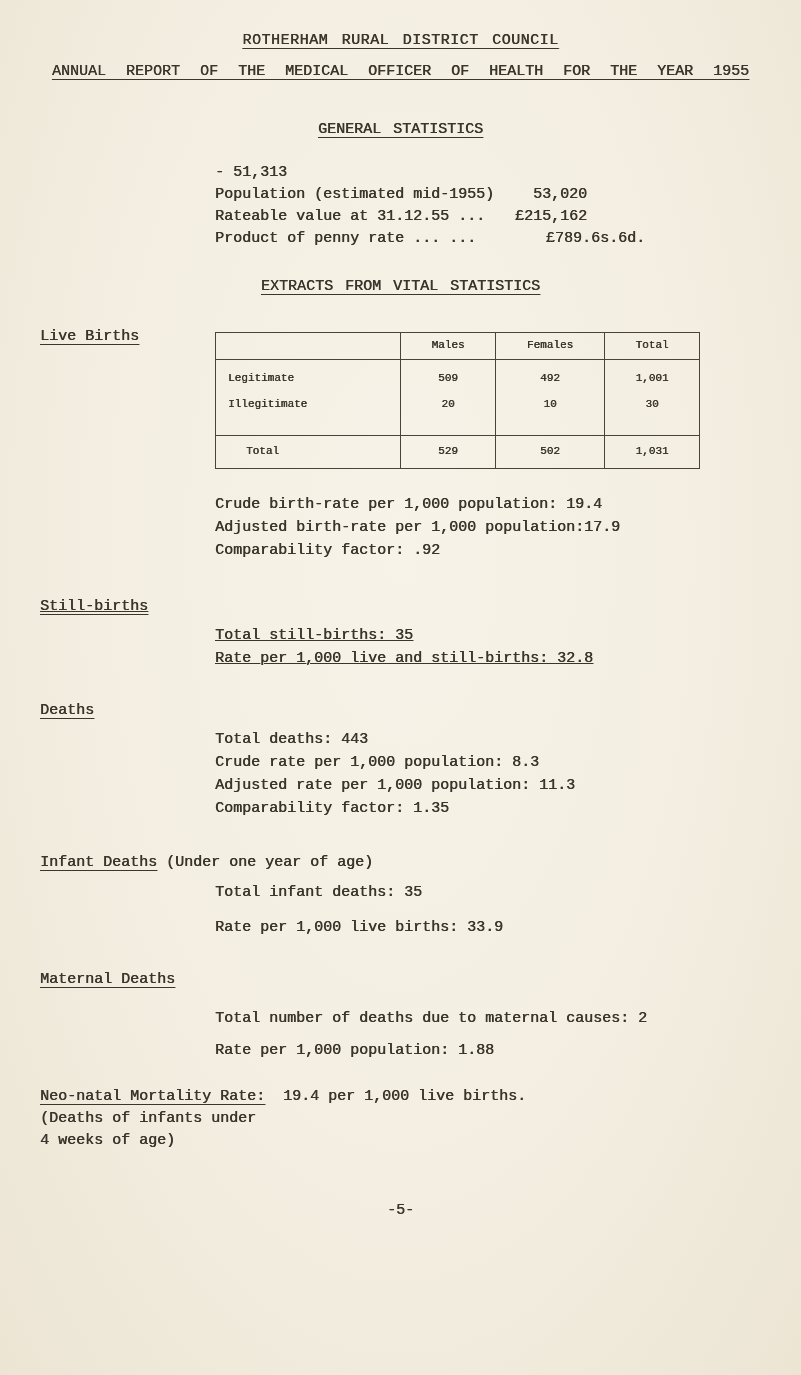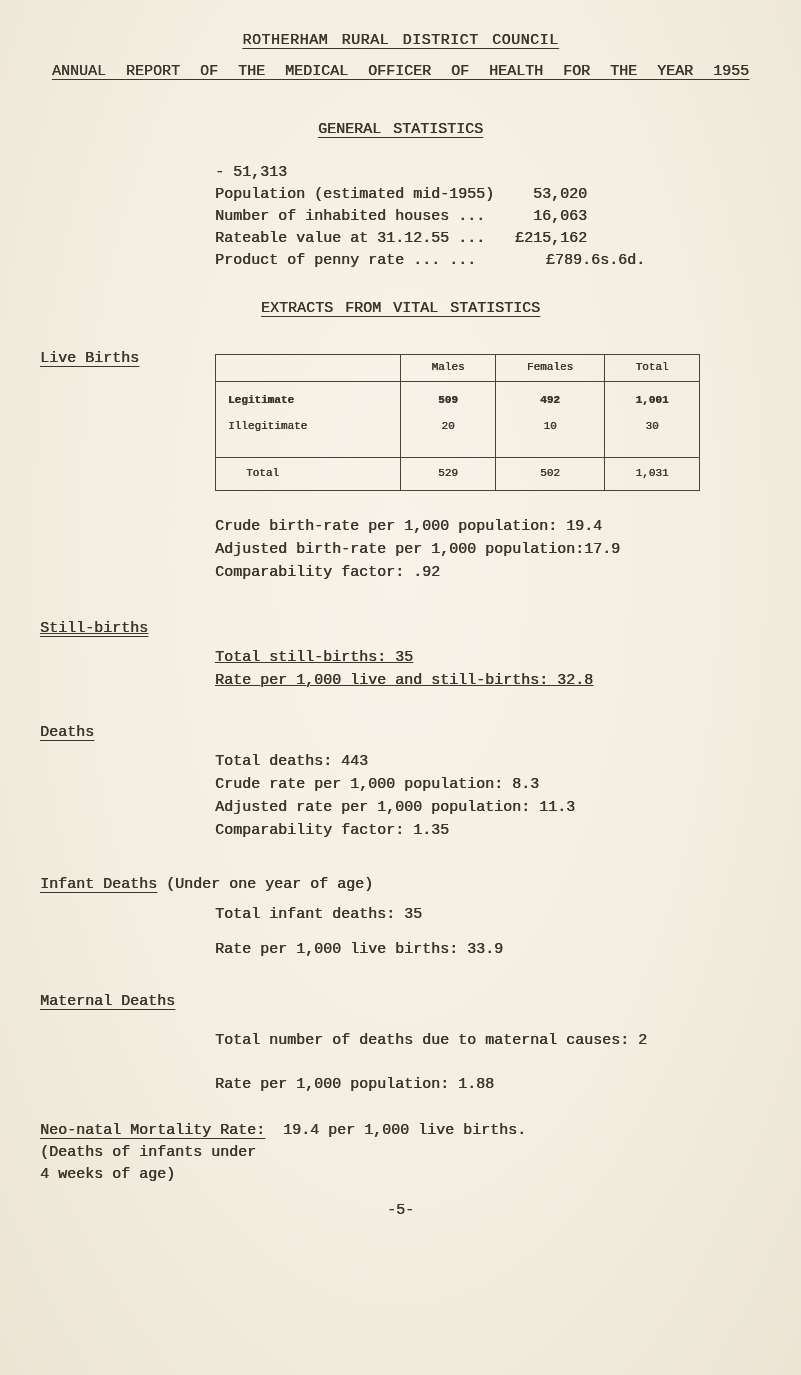--- a/index.html
+++ b/index.html
@@ -38,38 +38,38 @@
   .births-table { border-collapse:collapse; border:1.8px solid #4a4438; }
   .births-table th, .births-table td {
     border-left:1.8px solid #4a4438; padding:5px 4px;
     text-align:center; font-weight:normal; font-size:11px;
   }
   .births-table tr > *:first-child { border-left:none; text-align:left; padding-left:12px; width:150px; }
   .births-table th:nth-child(2), .births-table td:nth-child(2) { width:86px; }
   .births-table th:nth-child(3), .births-table td:nth-child(3) { width:100px; }
   .births-table th:nth-child(4), .births-table td:nth-child(4) { width:86px; }
   .births-table thead th { border-bottom:1.8px solid #4a4438; }
-  .births-table tbody tr:first-child td { padding-top:11px;font-weight:bold; }
+  .births-table tbody tr:first-child td { padding-top:11px; }
   .births-table tbody tr:nth-child(2) td { padding-bottom:22px; }
   .births-table .row-total td { border-top:1.8px solid #4a4438; padding-top:8px; padding-bottom:8px; }
   .births-table .row-total td:first-child { padding-left:30px; }
   .notes { margin-top:24px; }
   .note-line { line-height:23px; }
 
   .still-sec { margin-top:34px;text-decoration:underline; }
   .deaths-sec { margin-top:30px; }
 
   .block-line { line-height:22px; }
   .indent { margin-left:175px; }
   .infant-sec { margin-top:32px; }
   .infant-line1 { margin-top:8px; }
   .infant-line2 { margin-top:13px; }
   .maternal-sec { margin-top:30px; }
   .maternal-line1 { margin-top:17px; }
-  .maternal-line2 { margin-top:22px; }
+  .maternal-line2 { margin-top:10px; }
   .neonatal-sec { margin-top:24px; }
   .neonatal-value { margin-left:18px; }
   .neonatal-note { line-height:22px; }
 
   .page-num { position:absolute; top:1200px; left:0; width:100%; text-align:center; }
 </style>
 </head>
 <body>
 
 <div class="page">
@@ -79,24 +79,20 @@
 
   <div class="center-heading gs-heading"><span class="u">GENERAL STATISTICS</span></div>
 
   <div class="stats">
     <div class="stat-row">
       <span class="stat-value">- 51,313</span>
     </div>
     <div class="stat-row">
       <span class="stat-label">Population (estimated mid-1955)</span>
       <span class="stat-value">53,020</span>
-    </div>
-    <div class="stat-row">
-      <span class="stat-label">Number of inhabited houses ...</span>
-      <span class="stat-value">16,063</span>
     </div>
     <div class="stat-row">
       <span class="stat-label">Rateable value at 31.12.55 ...</span>
       <span class="stat-value">£215,162</span>
     </div>
     <div class="stat-row">
       <span class="stat-label">Product of penny rate ... ...</span>
       <span class="stat-value">£789.6s.6d.</span>
     </div>
   </div>

